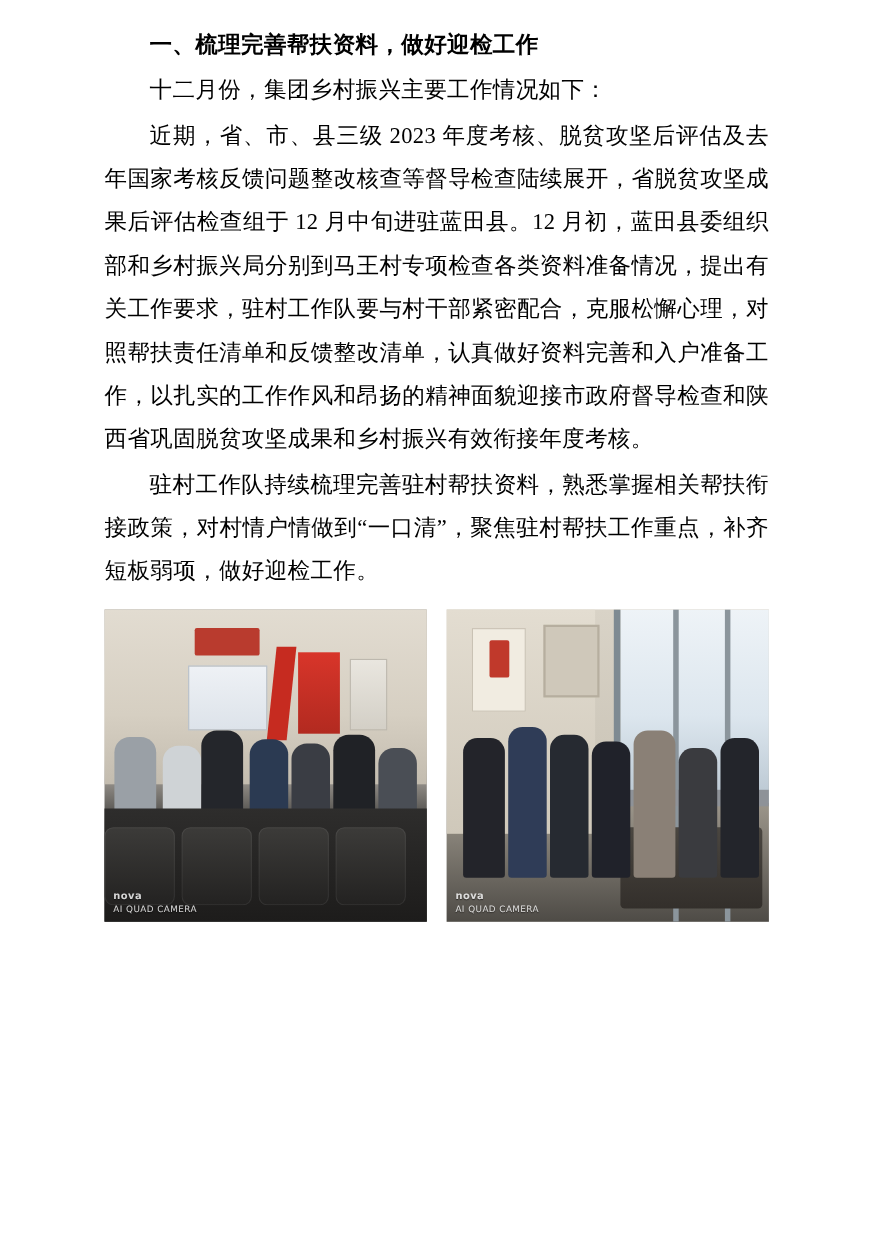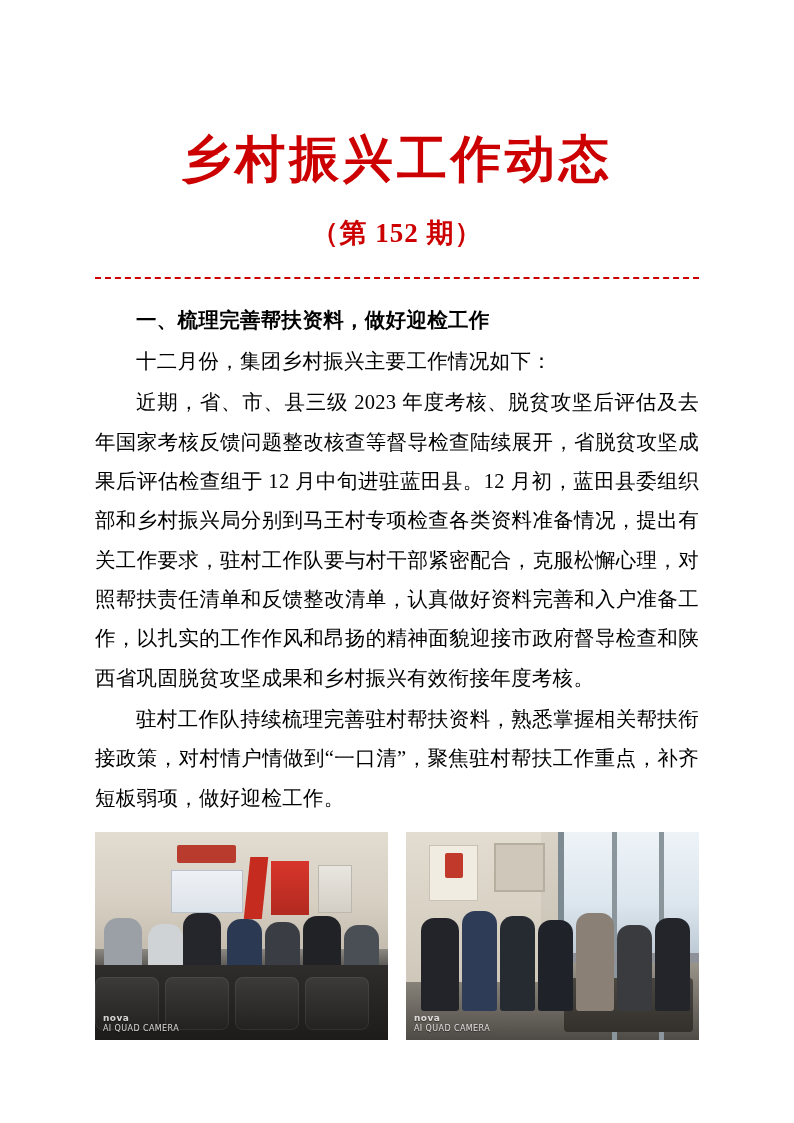--- a/index.html
+++ b/index.html
@@ -64,21 +64,21 @@
   }
   .figures {
     margin-top: 14px;
     display: flex;
     gap: 12px;
     justify-content: space-between;
   }
   .figure {
     position: relative;
     width: 293px;
-    height: 208px;
+    height: 284px;
     overflow: hidden;
     background: #6a6a68;
   }
   
   .photo-a {
     background:
       linear-gradient(180deg, rgba(0,0,0,0.12), rgba(0,0,0,0) 22%),
       linear-gradient(180deg, #cfc9bd 0%, #c6bfb2 36%, #b8b1a4 48%, #8e8a84 56%, #3b3a38 70%, #2a2928 100%);
   }
   .photo-a .wall {
@@ -195,25 +195,20 @@
     letter-spacing: 0.4px;
     text-shadow: 0 1px 1px rgba(0,0,0,0.5);
   }
   .watermark .brand { font-weight: bold; font-size: 9px; }
 </style>
 </head>
 <body>
 
 <div class="page">
 
-  <div class="masthead">
-    <div class="masthead-title">乡村振兴工作动态</div>
-    <div class="masthead-issue">（第 152 期）</div>
-    <div class="rule"></div>
-  </div>
 
   <div class="body-text">
     <p class="para heading">一、梳理完善帮扶资料，做好迎检工作</p>
     <p class="para">十二月份，集团乡村振兴主要工作情况如下：</p>
     <p class="para">近期，省、市、县三级 2023 年度考核、脱贫攻坚后评估及去年国家考核反馈问题整改核查等督导检查陆续展开，省脱贫攻坚成果后评估检查组于 12 月中旬进驻蓝田县。12 月初，蓝田县委组织部和乡村振兴局分别到马王村专项检查各类资料准备情况，提出有关工作要求，驻村工作队要与村干部紧密配合，克服松懈心理，对照帮扶责任清单和反馈整改清单，认真做好资料完善和入户准备工作，以扎实的工作作风和昂扬的精神面貌迎接市政府督导检查和陕西省巩固脱贫攻坚成果和乡村振兴有效衔接年度考核。</p>
     <p class="para">驻村工作队持续梳理完善驻村帮扶资料，熟悉掌握相关帮扶衔接政策，对村情户情做到“一口清”，聚焦驻村帮扶工作重点，补齐短板弱项，做好迎检工作。</p>
   </div>
 
   <div class="figures">
 

